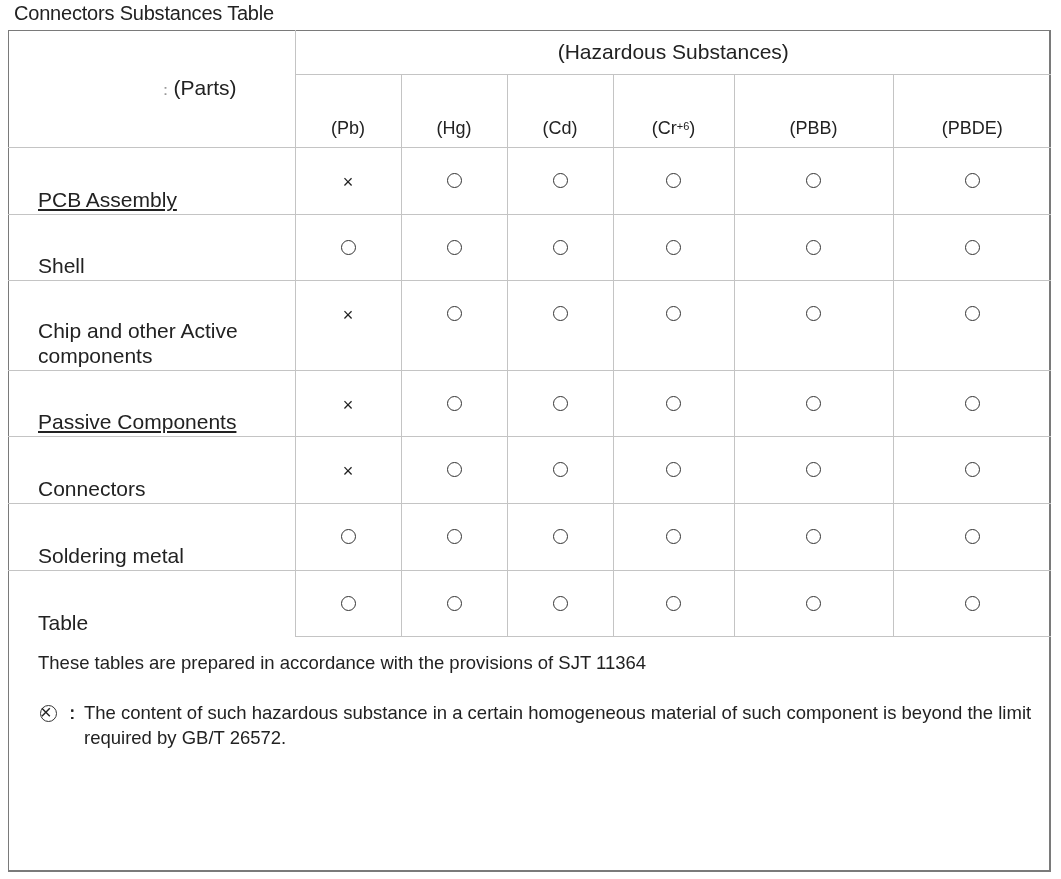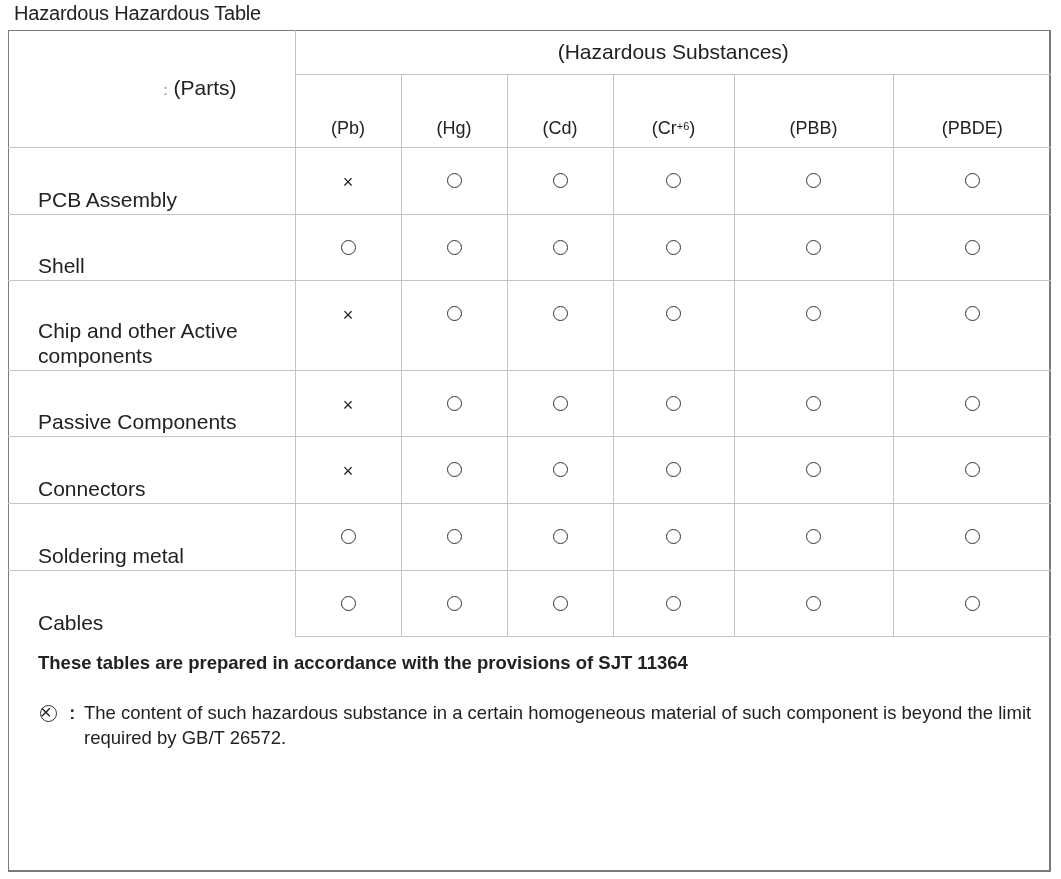--- a/index.html
+++ b/index.html
@@ -11,31 +11,31 @@
   .parts-hdr { text-align: right; vertical-align: middle; padding-right: 58px !important; font-size: 21px !important; }
   .parts-hdr .tick { color: #999; font-size: 16px; }
   .hazard-hdr { text-align: center; font-size: 21px !important; height: 44px; }
   .sub-hdr { text-align: center; vertical-align: bottom; padding-bottom: 8px !important; height: 64px; }
   .sub-hdr sup { font-size: 11px; vertical-align: 4px; }
   .part-name { vertical-align: bottom; padding-left: 30px !important; padding-bottom: 2px !important; font-size: 21px !important; line-height: 25px; }
   .mark { text-align: center; vertical-align: top; padding-top: 24px !important; }
   .circle { display: inline-block; width: 13px; height: 13px; border: 1.3px solid #333; border-radius: 50%; }
   .cross { display: inline-block; font-size: 18px; line-height: 14px; color: #222; }
   .notes { position: absolute; left: 38px; top: 652px; width: 1000px; font-size: 18.5px; color: #222; }
-  .note-line { margin: 0; font-weight: bold; }
+  .note-line { margin: 0; }
   .legend-row { position: relative; padding-left: 46px; margin-top: 26px; line-height: 25px; }
   .legend-sym { position: absolute; left: 2px; top: 3px; }
   .legend-sym .circle { width: 15px; height: 15px; }
   .legend-sym .cross { font-size: 20px; }
   .legend-colon { position: absolute; left: 25px; top: 0; }
 </style>
 </head>
 <body>
 
-<div class="title">Hazardous Hazardous Table</div>
+<div class="title">Connectors Substances Table</div>
 
 <div class="frame"></div>
 
 <table class="hs">
   <colgroup>
     <col style="width:287px">
     <col style="width:106px">
     <col style="width:106px">
     <col style="width:106px">
     <col style="width:121px">
@@ -53,21 +53,21 @@
     <td class="sub-hdr">(Pb)</td>
     <td class="sub-hdr">(Hg)</td>
     <td class="sub-hdr">(Cd)</td>
     <td class="sub-hdr"><span>(Cr</span><sup>+6</sup><span>)</span></td>
     <td class="sub-hdr">(PBB)</td>
     <td class="sub-hdr" style="border-right:none;">(PBDE)</td>
   </tr>
   </tbody>
     <tbody id="rows">
       <tr style="height: 67px;">
-        <td class="part-name" style="border-left: none;">PCB Assembly</td>
+        <td class="part-name" style="border-left: none; text-decoration: underline;">PCB Assembly</td>
         <td class="mark"><span class="cross">×</span></td>
         <td class="mark"><span class="circle"></span></td>
         <td class="mark"><span class="circle"></span></td>
         <td class="mark"><span class="circle"></span></td>
         <td class="mark"><span class="circle"></span></td>
         <td class="mark" style="border-right: none;"><span class="circle"></span></td>
       </tr>
       <tr style="height: 66px;">
         <td class="part-name" style="border-left: none;">Shell</td>
         <td class="mark"><span class="circle"></span></td>
@@ -79,21 +79,21 @@
       </tr>
       <tr style="height: 90px;">
         <td class="part-name" style="border-left: none; padding-right: 20px; margin-top: 28px;">Chip and other Active components</td>
         <td class="mark" style="padding-top: 36px;"><span class="cross">×</span></td>
         <td class="mark" style="padding-top: 36px;"><span class="circle"></span></td>
         <td class="mark" style="padding-top: 36px;"><span class="circle"></span></td>
         <td class="mark" style="padding-top: 36px;"><span class="circle"></span></td>
         <td class="mark" style="padding-top: 36px;"><span class="circle"></span></td>
         <td class="mark" style="padding-top: 36px; border-right: none;"><span class="circle"></span></td>
       </tr>
-      <tr style="height: 66px;">
+      <tr style="height: 66px; text-decoration: underline;">
         <td class="part-name" style="border-left: none;">Passive Components</td>
         <td class="mark"><span class="cross">×</span></td>
         <td class="mark"><span class="circle"></span></td>
         <td class="mark"><span class="circle"></span></td>
         <td class="mark"><span class="circle"></span></td>
         <td class="mark"><span class="circle"></span></td>
         <td class="mark" style="border-right: none;"><span class="circle"></span></td>
       </tr>
       <tr style="height: 67px;">
         <td class="part-name" style="border-left: none;">Connectors</td>
@@ -107,21 +107,21 @@
       <tr style="height: 67px;">
         <td class="part-name" style="border-left: none; margin-left: 20px;">Soldering metal</td>
         <td class="mark"><span class="circle"></span></td>
         <td class="mark"><span class="circle"></span></td>
         <td class="mark"><span class="circle"></span></td>
         <td class="mark"><span class="circle"></span></td>
         <td class="mark"><span class="circle"></span></td>
         <td class="mark" style="border-right: none;"><span class="circle"></span></td>
       </tr>
       <tr style="height: 66px;">
-        <td class="part-name" style="border-left: none; border-bottom: none;">Cables</td>
+        <td class="part-name" style="border-left: none; border-bottom: none;">Table</td>
         <td class="mark"><span class="circle"></span></td>
         <td class="mark"><span class="circle"></span></td>
         <td class="mark"><span class="circle"></span></td>
         <td class="mark"><span class="circle"></span></td>
         <td class="mark"><span class="circle"></span></td>
         <td class="mark" style="border-right: none;"><span class="circle"></span></td>
       </tr>
     </tbody>
 </table>
 

